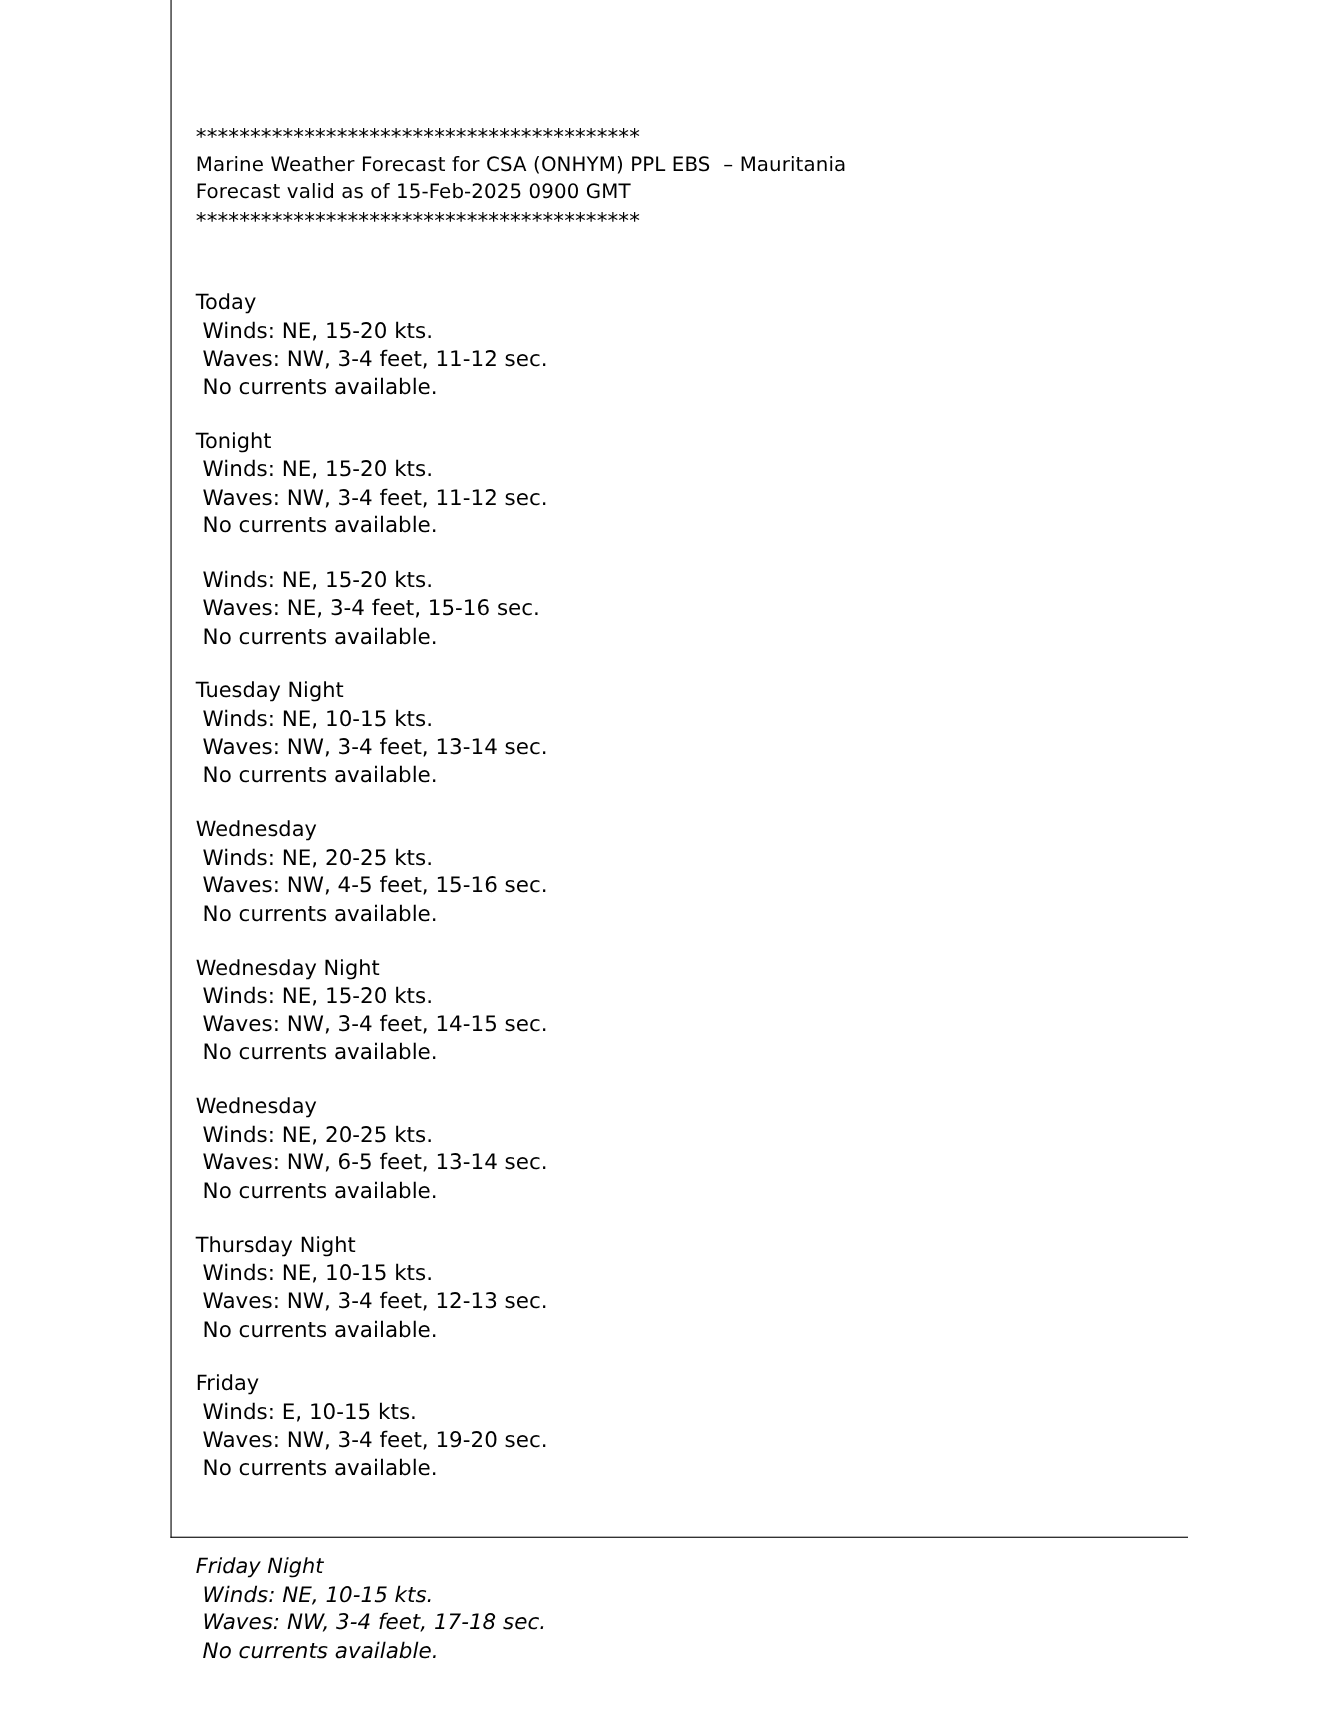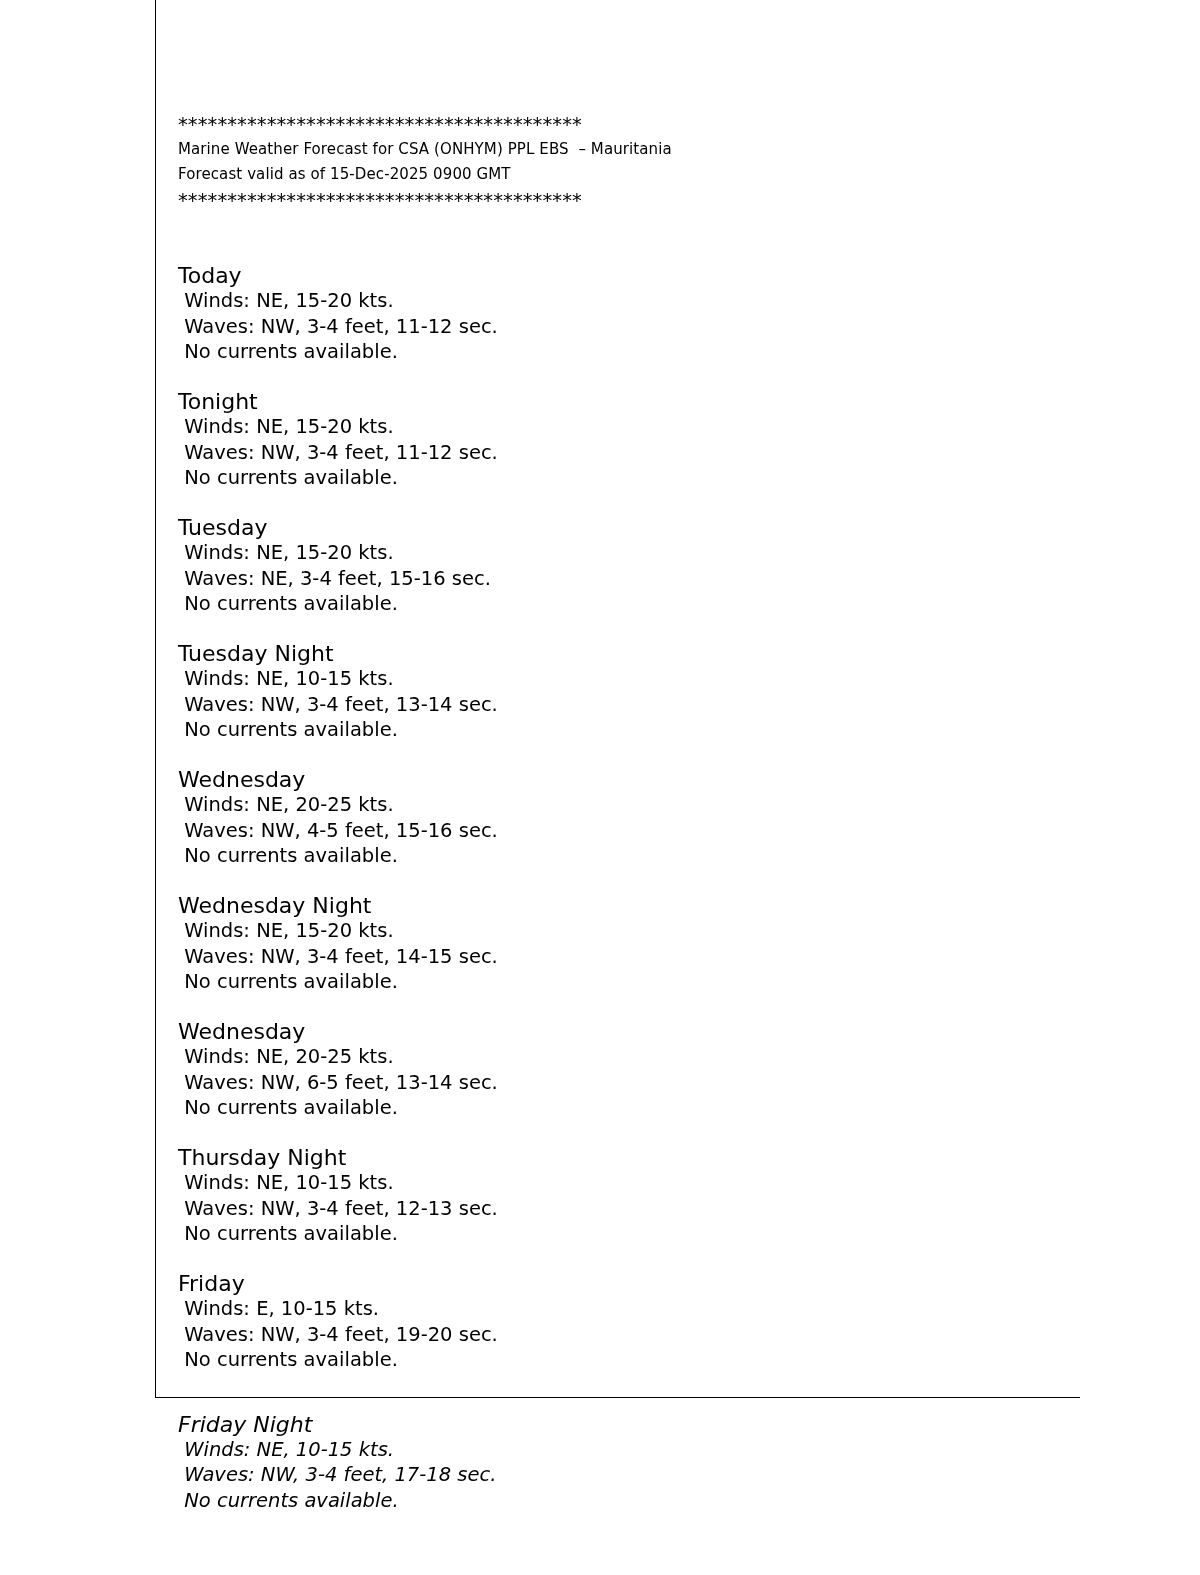--- a/index.html
+++ b/index.html
@@ -32,39 +32,39 @@
     border-bottom: 1.5px solid #000000;
     box-sizing: border-box;
   }
   .content {
     position: absolute;
     left: 178px;
     top: 112px;
     width: 900px;
   }
   .line {
-    font-size: 15px;
+    font-size: 18px;
     line-height: 25.2px;
     white-space: pre;
     letter-spacing: 0.1px;
   }
   .stars {
     font-size: 19.5px;
     line-height: 25.2px;
     white-space: pre;
     letter-spacing: 0.1px;
   }
   .blank {
     height: 25.2px;
   }
   .block {
     margin: 0;
   }
   .block-title {
-    font-size: 22px;
+    font-size: 19px;
     line-height: 25.2px;
     white-space: pre;
   }
   .block-line {
     font-size: 19.5px;
     line-height: 25.2px;
     white-space: pre;
   }
   .tail {
     position: absolute;
@@ -78,21 +78,21 @@
 <body>
 
 <div class="page">
 
   <div class="doc-frame"></div>
 
   <div class="content">
 
     <div class="stars">*****************************************</div>
     <div class="line">Marine Weather Forecast for CSA (ONHYM) PPL EBS  – Mauritania</div>
-    <div class="line">Forecast valid as of 15-Dec-2025 0900 GMT</div>
+    <div class="line">Forecast valid as of 15-Feb-2025 0900 GMT</div>
     <div class="stars">*****************************************</div>
 
     <div class="blank"></div>
 
 
     <div class="blank"></div>
 
     <div class="block">
       <div class="block-title">Today</div>
       <div class="block-line"> Winds: NE, 15-20 kts.</div>
@@ -103,21 +103,20 @@
 
     <div class="block">
       <div class="block-title">Tonight</div>
       <div class="block-line"> Winds: NE, 15-20 kts.</div>
       <div class="block-line"> Waves: NW, 3-4 feet, 11-12 sec.</div>
       <div class="block-line"> No currents available.</div>
     </div>
     <div class="blank"></div>
 
     <div class="block">
-      <div class="block-title">Tuesday</div>
       <div class="block-line"> Winds: NE, 15-20 kts.</div>
       <div class="block-line"> Waves: NE, 3-4 feet, 15-16 sec.</div>
       <div class="block-line"> No currents available.</div>
     </div>
     <div class="blank"></div>
 
     <div class="block">
       <div class="block-title">Tuesday Night</div>
       <div class="block-line"> Winds: NE, 10-15 kts.</div>
       <div class="block-line"> Waves: NW, 3-4 feet, 13-14 sec.</div>

